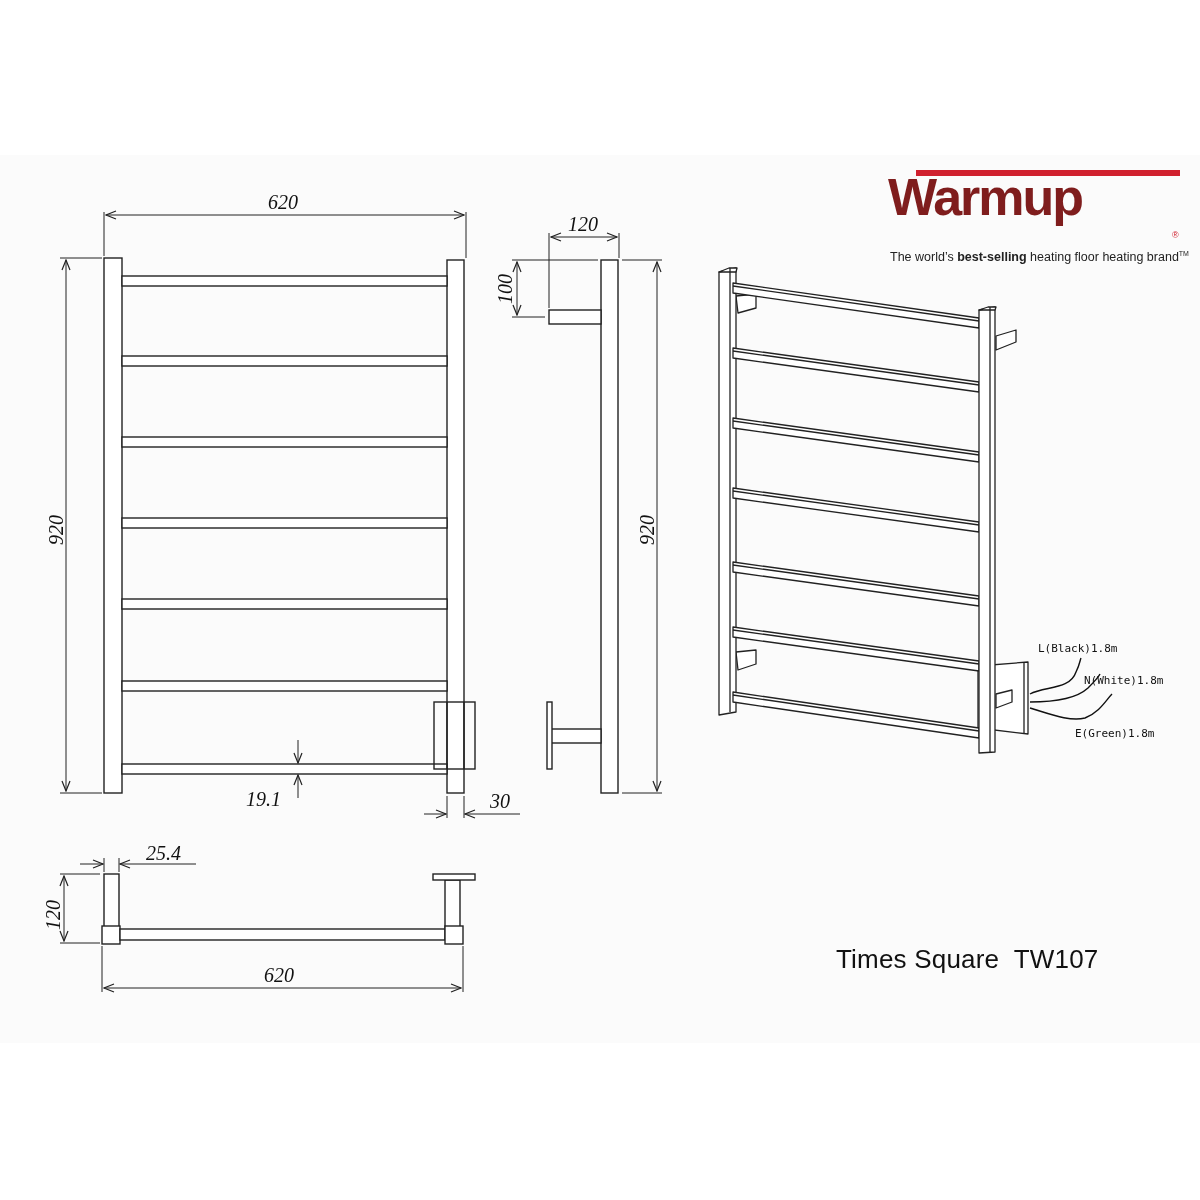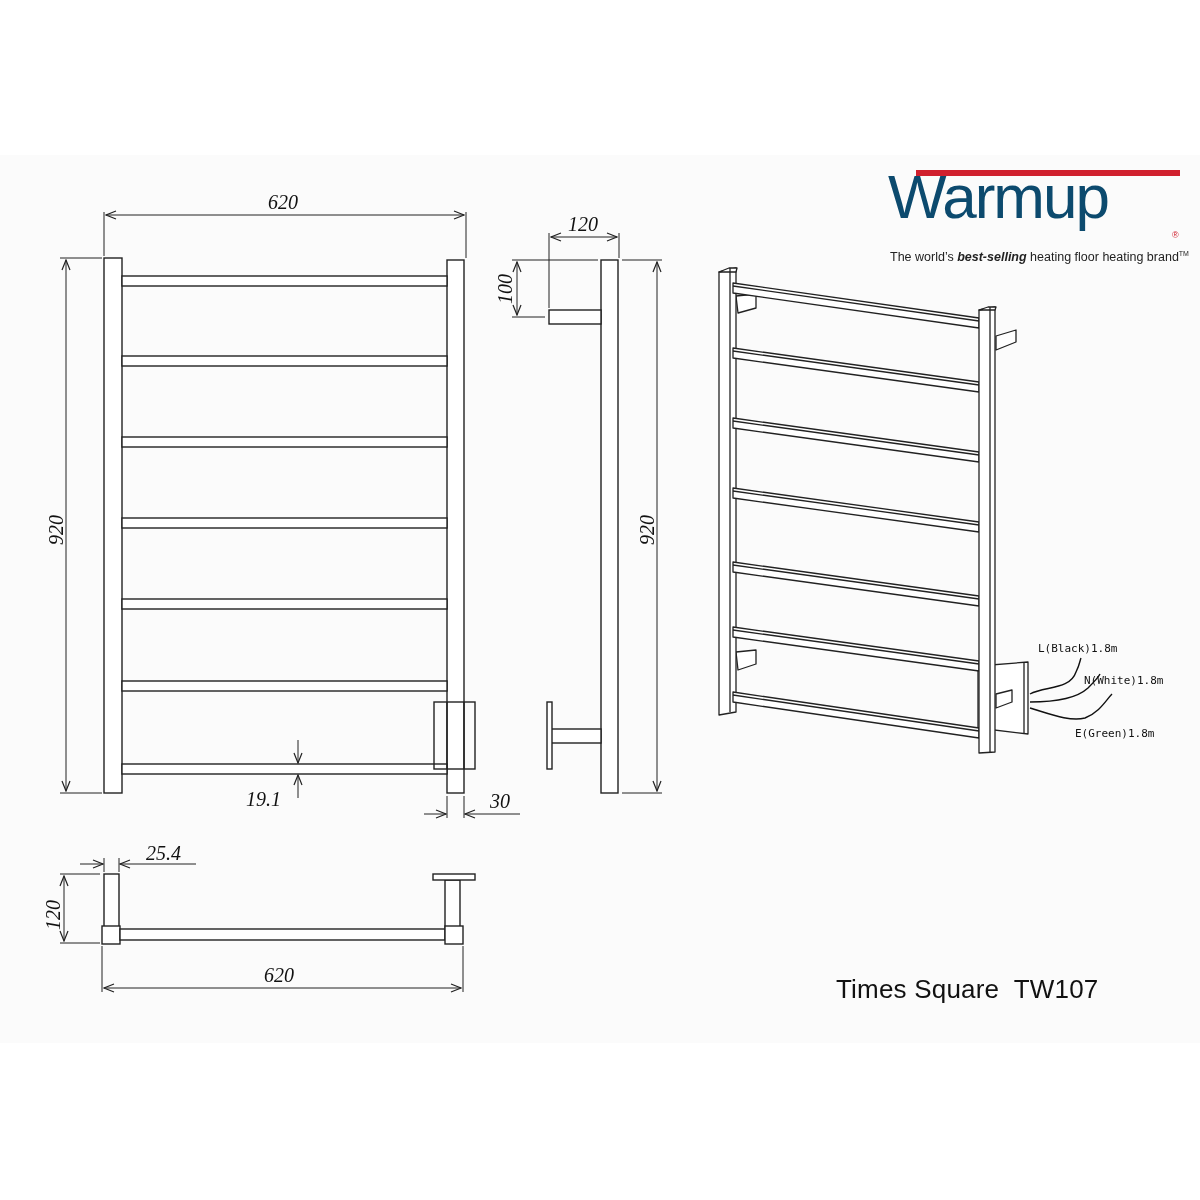--- a/index.html
+++ b/index.html
@@ -44,24 +44,24 @@
       position: absolute;
       left: 888px;
       top: 166px;
       width: 300px;
     }
     .logo-word {
       position: absolute;
       left: 0;
       top: 0;
       font-family: "Liberation Sans", sans-serif;
-      font-weight: normal;
-      font-size: 62px;
+      font-weight: bold;
+      font-size: 52px;
       letter-spacing: -2px;
-      color: #0c4a6e;
+      color: #7f1d1d;
       line-height: 62px;
     }
     .logo-bar {
       position: absolute;
       left: 28px;
       top: 4px;
       width: 264px;
       height: 6px;
       background: #d0202e;
     }
@@ -73,26 +73,26 @@
       color: #d0202e;
     }
     .logo-tagline {
       position: absolute;
       left: 2px;
       top: 84px;
       white-space: nowrap;
       font-size: 12.5px;
       color: #222;
     }
-    .logo-tagline b { font-weight: bold; font-style: italic; }
+    .logo-tagline b { font-weight: bold; }
     .logo-tagline sup { font-size: 7px; }
     .model-title {
       position: absolute;
       left: 836px;
-      top: 974px;
+      top: 944px;
       font-family: "Liberation Sans", sans-serif;
       font-size: 26px;
       color: #111;
       white-space: pre;
       letter-spacing: 0.2px;
     }
   </style>
 </head>
 <body>
 

